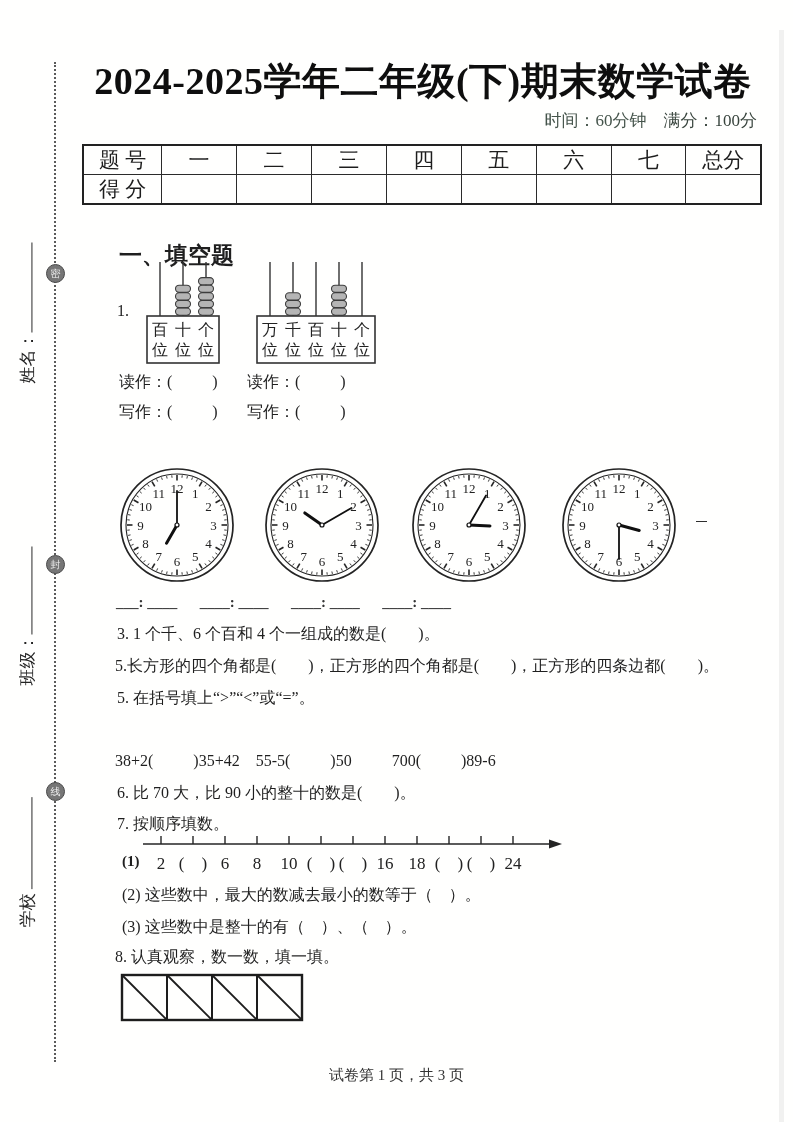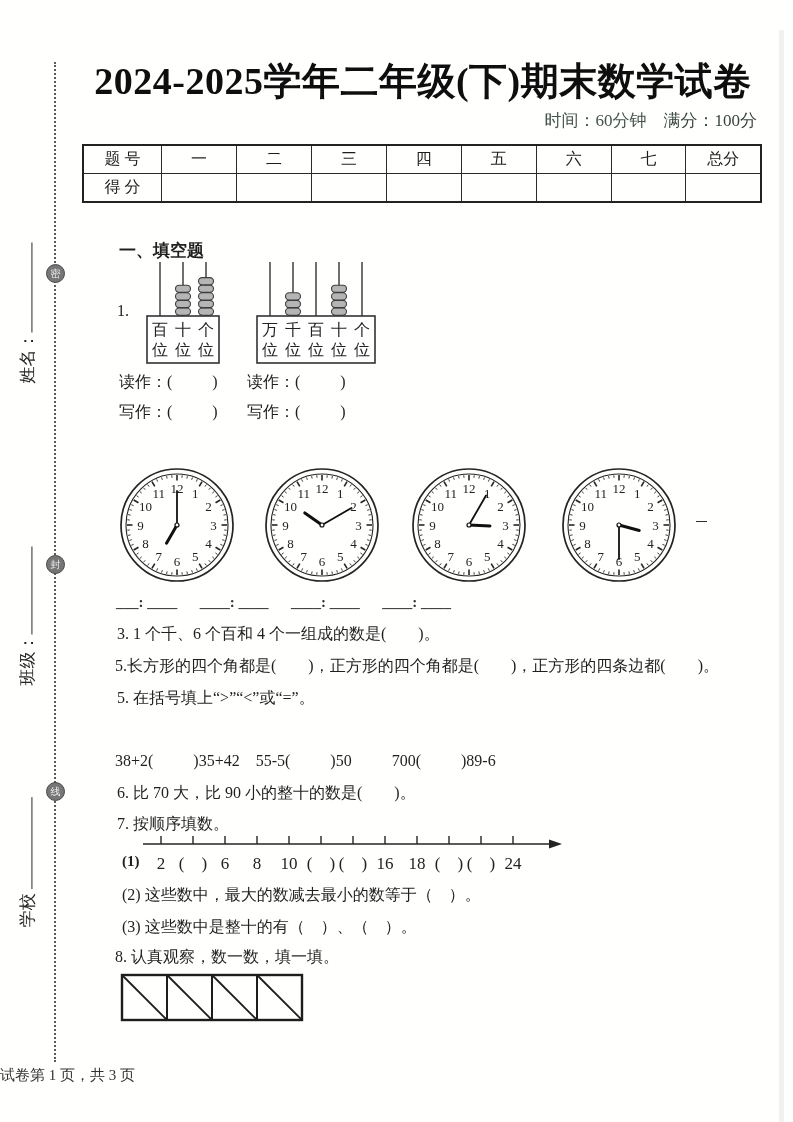--- a/index.html
+++ b/index.html
@@ -6,35 +6,35 @@
   .page{position:relative;width:793px;height:1122px;background:#fffffe;overflow:hidden;
         font-family:"Liberation Serif","DejaVu Serif",serif;color:#1f1f1f;}
   .txt{position:absolute;font:16px/1.35 "Liberation Serif","DejaVu Serif",serif;color:#1f1f1f;white-space:pre;}
   .small{font-size:15px;font-weight:bold;}
   .bold{font-weight:bold;}
   .title{position:absolute;top:56px;left:85px;width:676px;text-align:center;
          font-size:38px;font-weight:bold;color:#0e0e0e;letter-spacing:0.5px;white-space:nowrap;}
   .meta{position:absolute;top:109px;right:36px;font-size:17px;color:#45544b;white-space:pre;}
   .meta .v{color:#38443d;}
   table.score{position:absolute;top:144px;left:82px;width:680px;border-collapse:collapse;
-        font-size:16px;color:#1d1d1d;table-layout:fixed;}
+        font-size:21px;color:#1d1d1d;table-layout:fixed;}
   table.score td{border:1.6px solid #2b2b2b;height:27px;text-align:center;padding:0;white-space:pre;}
   table.score{border:2.4px solid #222;}
   .seal-line{position:absolute;left:54px;top:62px;height:1000px;width:0;border-left:2px dotted #5a5a5a;}
   .seal-badge{position:absolute;left:46px;width:17px;height:17px;border-radius:50%;
         background:#767676;border:1px solid #4a4a4a;color:#efefef;font-size:10px;line-height:17px;
         text-align:center;font-family:"Liberation Serif","DejaVu Serif",serif;}
   .seal-field{position:absolute;transform:translate(-50%,-50%) rotate(-90deg);white-space:nowrap;
         font-size:17px;color:#232323;}
   .sline{display:inline-block;height:0.95em;border-bottom:1.6px solid #2a2a2a;}
   .abacus,.clock,.figure{position:absolute;}
   svg text{font-family:"Liberation Serif","DejaVu Serif",serif;fill:#222;}
   .edge-shade{position:absolute;left:779px;top:30px;width:5px;height:1092px;background:rgba(0,0,0,0.055);}
   .clock-dash{position:absolute;left:696px;top:521px;width:11px;border-top:1.6px solid #2e2e2e;}
-  .footer{position:absolute;top:1066px;left:0;width:100%;text-align:left;font-size:15px;color:#333;}
+  .footer{position:absolute;top:1066px;left:0;width:100%;text-align:center;font-size:15px;color:#333;}
 </style>
 </head>
 <body>
 
 <div class="page">
 
   <div class="edge-shade"></div>
 
   <div class="seal-line"></div>
   <div class="seal-badge" style="top:264px">密</div>
@@ -78,21 +78,21 @@
       <td></td>
       <td></td>
       <td></td>
       <td></td>
       <td></td>
       <td></td>
     </tr>
   </tbody>
     </table>
 
-  <div class="txt bold" style="top:240px;left:119px;font-size:17px">一、填空题</div>
+  <div class="txt bold" style="top:240px;left:119px;font-size:23px">一、填空题</div>
 
   <div class="txt" style="top:300px;left:117px">1.</div>
   <div class="abacus" style="left:144px;top:258px" id="abacus0"><svg viewBox="0 0 78 108" width="78" height="108">
         <line x1="16" y1="4" x2="16" y2="58" stroke="#333" stroke-width="1.4"></line>
         <line x1="39" y1="4" x2="39" y2="58" stroke="#333" stroke-width="1.4"></line>
         <rect x="31.5" y="50" width="15" height="7.2" rx="3.6" fill="#b5b5b5" stroke="#3d3d3d" stroke-width="1.1"></rect>
         <rect x="31.5" y="42.4" width="15" height="7.2" rx="3.6" fill="#b5b5b5" stroke="#3d3d3d" stroke-width="1.1"></rect>
         <rect x="31.5" y="34.8" width="15" height="7.2" rx="3.6" fill="#b5b5b5" stroke="#3d3d3d" stroke-width="1.1"></rect>
         <rect x="31.5" y="27.200000000000003" width="15" height="7.2" rx="3.6" fill="#b5b5b5" stroke="#3d3d3d" stroke-width="1.1"></rect>
         <line x1="62" y1="4" x2="62" y2="58" stroke="#333" stroke-width="1.4"></line>

